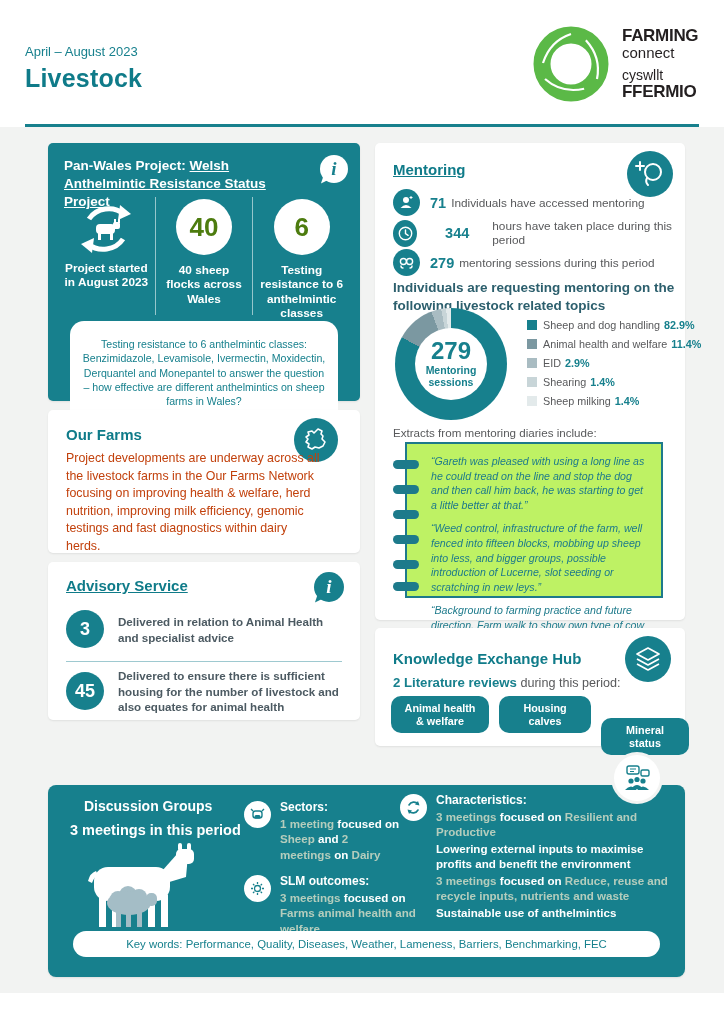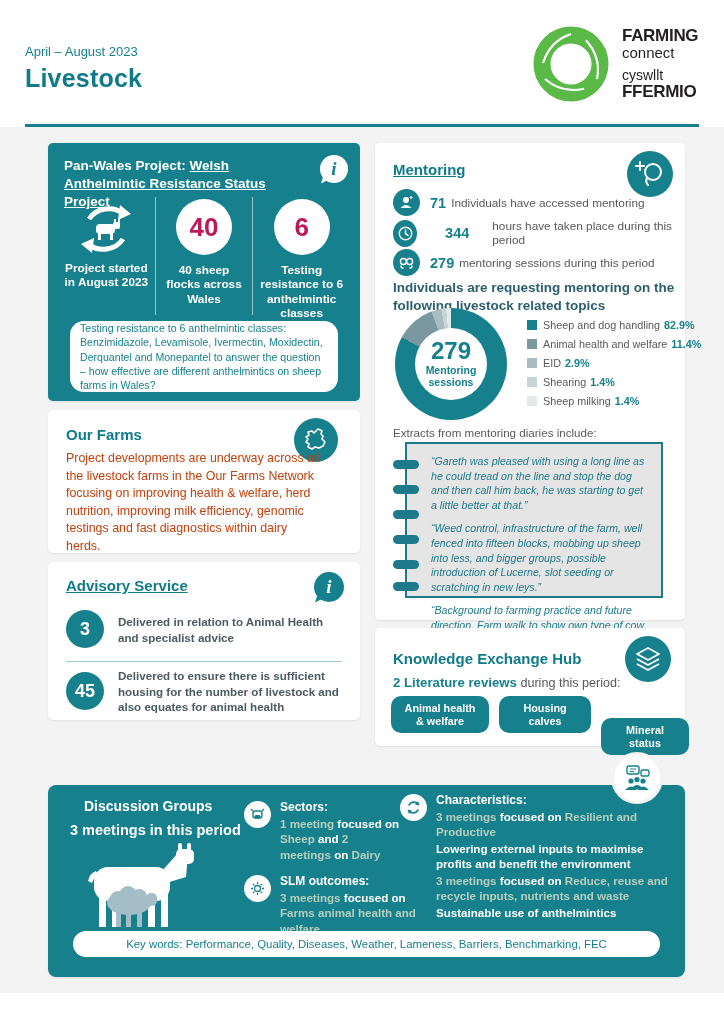--- a/index.html
+++ b/index.html
@@ -26,26 +26,26 @@
   #pw .pw-title { width:250px; font-size:13.5px; font-weight:bold; color:#fff; line-height:1.35; }
   #pw .pw-link { text-decoration:underline; cursor:pointer; }
   .bubble-w { position:absolute; right:12px; top:12px; width:28px; height:28px; background:#fff; border-radius:50%;
               display:flex; align-items:center; justify-content:center; }
   .bubble-w::after { content:""; position:absolute; left:2px; bottom:-2px; width:0; height:0;
               border-left:8px solid #fff; border-bottom:8px solid transparent; transform:rotate(18deg); }
   .bubble-w .iglyph { color:#17808d; font-family:"Liberation Serif", serif; font-style:italic; font-weight:bold; font-size:19px; }
   .pw-cols { position:absolute; left:10px; top:54px; width:292px; height:118px; display:flex; }
   .pw-col { flex:1; text-align:center; padding:0 5px; }
   .pw-col + .pw-col { border-left:1px solid rgba(255,255,255,.55); }
-  .pw-circle { width:56px; height:56px; border-radius:50%; background:#fff; color:#be185d; font-weight:bold; font-size:26px;
+  .pw-circle { width:56px; height:56px; border-radius:50%; background:#fff; color:#4d7c0f; font-weight:bold; font-size:26px;
                display:flex; align-items:center; justify-content:center; margin:2px auto 8px auto; }
   .pw-label { color:#fff; font-weight:bold; font-size:11.8px; line-height:1.22; }
   .pw-icon-wrap { height:64px; display:flex; align-items:center; justify-content:center; }
   .pw-note { position:absolute; left:22px; top:178px; width:268px; background:#fff; border-radius:14px;
-             padding:0 10px; color:#17808d; font-size:10.6px; line-height:1.35; }
+             padding:16px 10px; color:#17808d; font-size:10.6px; line-height:1.35; text-align:center; }
 
   
   #of { left:48px; top:410px; width:312px; height:143px; }
   .sec-h { font-size:15px; font-weight:bold; color:#0f7b89; }
   #of .sec-h { position:absolute; left:18px; top:16px; }
   #of .body { position:absolute; left:18px; top:40px; width:258px; font-size:12.4px; color:#c2410c; line-height:1.42; }
   .round-ic { position:absolute; width:44px; height:44px; border-radius:50%; background:#17808d;
               display:flex; align-items:center; justify-content:center; }
   #of .round-ic { right:22px; top:8px; }
 
@@ -75,21 +75,21 @@
   .donut-hole { position:absolute; left:20px; top:20px; width:72px; height:72px; border-radius:50%; background:#fff;
                 display:flex; flex-direction:column; align-items:center; justify-content:center; }
   .donut-v { color:#17808d; font-weight:bold; font-size:24px; line-height:1; }
   .donut-l { color:#17808d; font-weight:bold; font-size:10.5px; line-height:1.1; text-align:center; margin-top:2px;}
   .legend { position:absolute; left:152px; top:176px; }
   .legend-row { display:flex; align-items:center; margin-bottom:7px; }
   .legend-sw { width:10px; height:10px; margin-right:6px; flex:none; }
   .legend-lab { font-size:10.8px; color:#58595b; margin-right:4px; white-space:nowrap; }
   .legend-val { font-size:10.8px; color:#17808d; font-weight:bold; }
   .extracts { position:absolute; left:18px; top:283px; font-size:11.6px; color:#58595b; }
-  .qbox { position:absolute; left:30px; top:299px; width:258px; height:156px; background:#e5e5e5; border:2px solid #1d7a8b; padding:10px 10px 8px 24px; }
+  .qbox { position:absolute; left:30px; top:299px; width:258px; height:156px; background:#bef264; border:2px solid #1d7a8b; padding:10px 10px 8px 24px; }
   .quote { font-size:10.6px; font-style:italic; color:#1d7a8b; line-height:1.38; margin-bottom:9px; }
   .binder { position:absolute; left:-14px; width:26px; height:9px; border-radius:5px; background:#1d7a8b; }
 
   
   #keh { left:375px; top:628px; width:310px; height:118px; }
   #keh .sec-h { position:absolute; left:18px; top:22px; }
   #keh .round-ic { right:14px; top:8px; width:46px; height:46px; }
   .keh-line { position:absolute; left:18px; top:47px; font-size:12.6px; color:#58595b; }
   .keh-line b { color:#17808d; font-size:13.2px; }
   .keh-pills { position:absolute; left:16px; top:68px; display:flex; gap:10px; }

